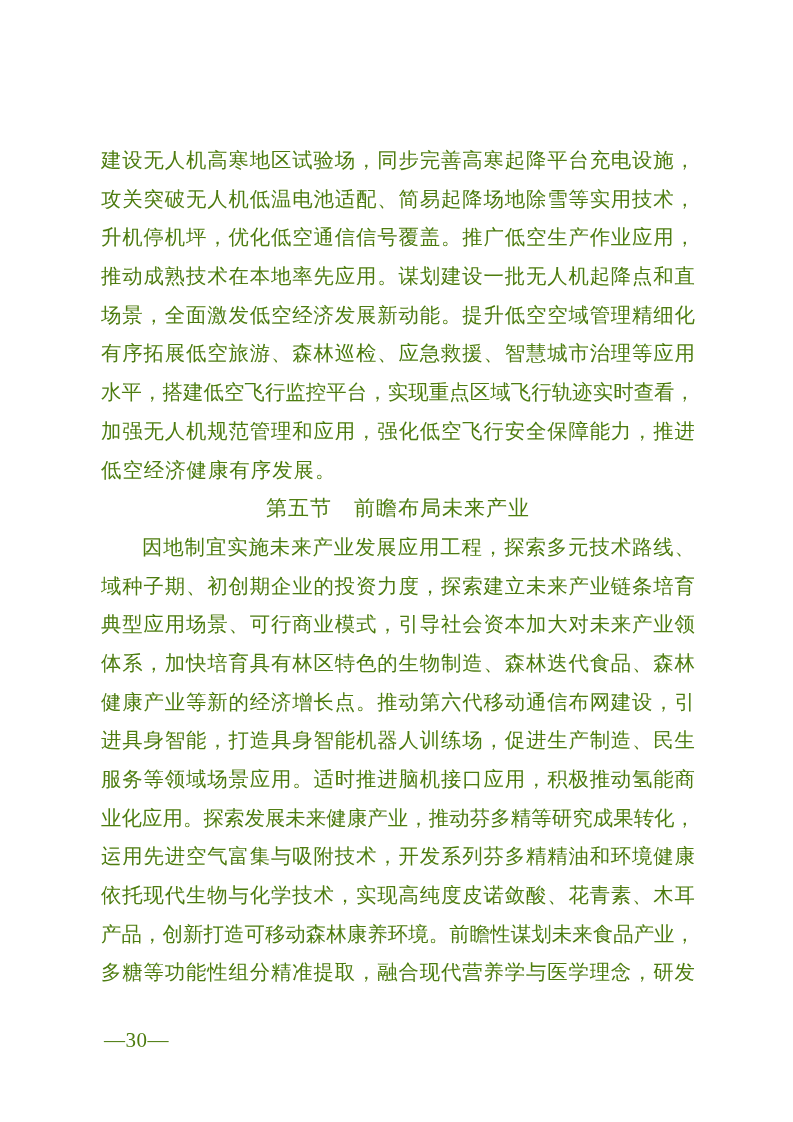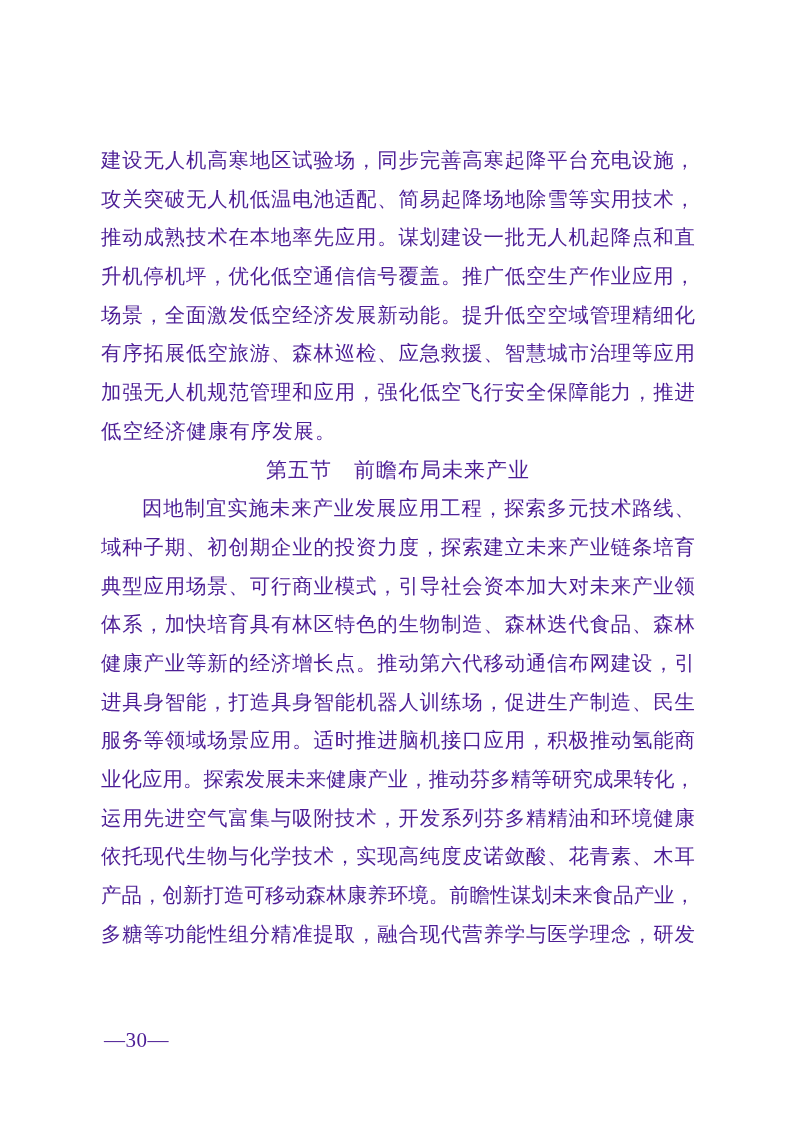--- a/index.html
+++ b/index.html
@@ -7,21 +7,21 @@
     padding: 0;
     background: #e8e8e8;
   }
   .page {
     position: relative;
     width: 793px;
     height: 1122px;
     background: #ffffff;
     overflow: hidden;
     font-family: "Liberation Serif", "DejaVu Serif", serif;
-    color: #4c1d95;
+    color: #4d7c0f;
   }
   .text-block {
     position: absolute;
     left: 101px;
     top: 141px;
     width: 594px;
   }
   .line {
     font-size: 20.4px;
     height: 38.7px;
@@ -58,24 +58,25 @@
   }
 </style>
 </head>
 <body>
 
 <div class="page">
   <div class="text-block">
 
     <div class="line">建设无人机高寒地区试验场，同步完善高寒起降平台充电设施，</div>
     <div class="line">攻关突破无人机低温电池适配、简易起降场地除雪等实用技术，</div>
+    <div class="line">升机停机坪，优化低空通信信号覆盖。推广低空生产作业应用，</div>
     <div class="line">推动成熟技术在本地率先应用。谋划建设一批无人机起降点和直</div>
-    <div class="line">升机停机坪，优化低空通信信号覆盖。推广低空生产作业应用，</div>
     <div class="line">场景，全面激发低空经济发展新动能。提升低空空域管理精细化</div>
     <div class="line">有序拓展低空旅游、森林巡检、应急救援、智慧城市治理等应用</div>
+    <div class="line">水平，搭建低空飞行监控平台，实现重点区域飞行轨迹实时查看，</div>
     <div class="line">加强无人机规范管理和应用，强化低空飞行安全保障能力，推进</div>
     <div class="line short">低空经济健康有序发展。</div>
 
     <div class="heading">第五节　前瞻布局未来产业</div>
 
     <div class="line indent">因地制宜实施未来产业发展应用工程，探索多元技术路线、</div>
     <div class="line">域种子期、初创期企业的投资力度，探索建立未来产业链条培育</div>
     <div class="line">典型应用场景、可行商业模式，引导社会资本加大对未来产业领</div>
     <div class="line">体系，加快培育具有林区特色的生物制造、森林迭代食品、森林</div>
     <div class="line">健康产业等新的经济增长点。推动第六代移动通信布网建设，引</div>

